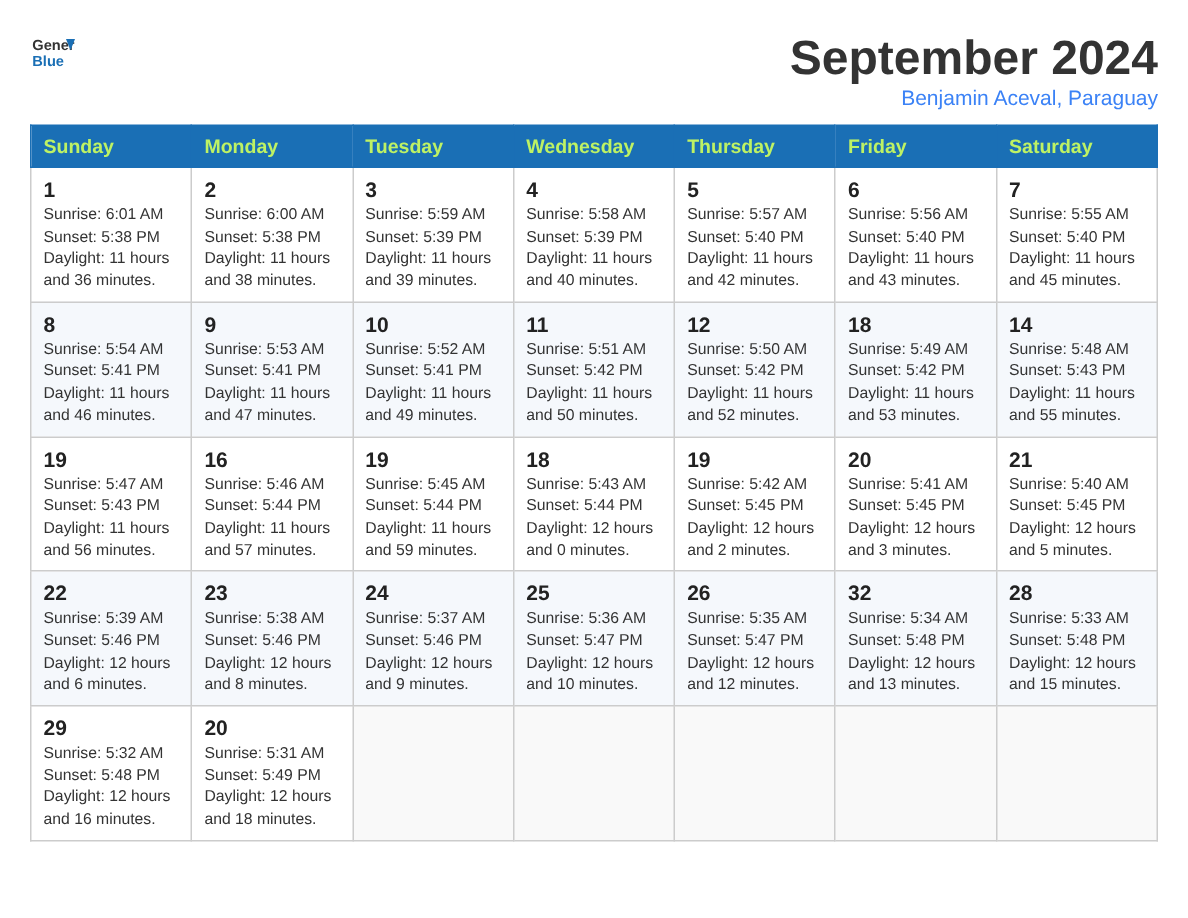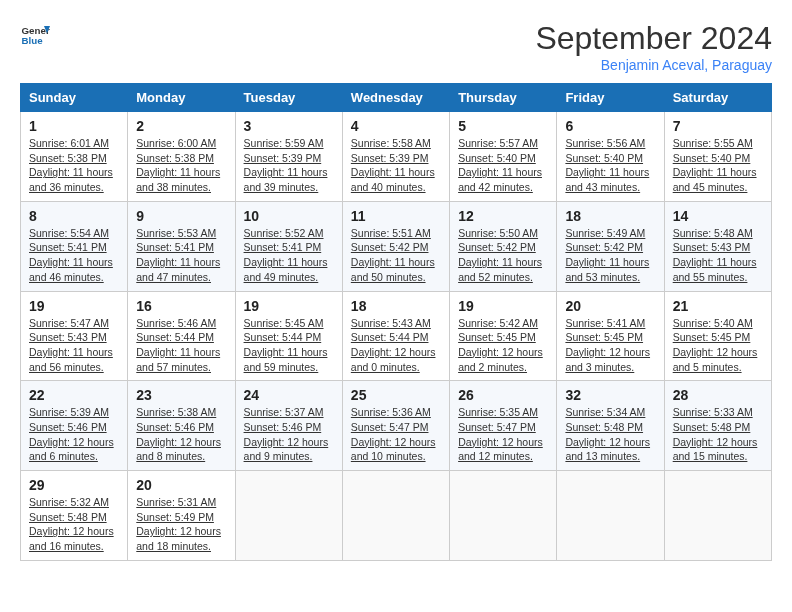--- a/index.html
+++ b/index.html
@@ -23,35 +23,35 @@
     }
     .logo-icon {
       width: 30px;
       height: 30px;
     }
     .title-block {
       text-align: right;
     }
     .month-title {
       font-size: 32px;
-      font-weight: normal;
+      font-weight: bold;
       color: #333;
     }
     .subtitle {
       font-size: 14px;
       color: #3b82f6;
     }
     .calendar {
       width: 100%;
       border-collapse: collapse;
       font-size: 11px;
     }
     .calendar th {
       background-color: #1a6fb5;
-      color: #ffffff;
+      color: #bef264;
       text-align: left;
       padding: 6px 8px;
       font-size: 13px;
       font-weight: bold;
       border: 1px solid #1a6fb5;
     }
     .calendar td {
       vertical-align: top;
       border: 1px solid #ccc;
       padding: 6px 8px;
@@ -66,21 +66,20 @@
       font-size: 14px;
       font-weight: bold;
       color: #222;
       display: block;
       margin-bottom: 2px;
     }
     .day-info {
       color: #333;
       line-height: 1.4;
       font-size: 10.5px;
-      text-decoration: underline;
     }
     .empty-cell {
       background: #f9f9f9 !important;
     }
   </style>
 </head>
 <body>
 
 <div class="header">
   <div class="logo">

